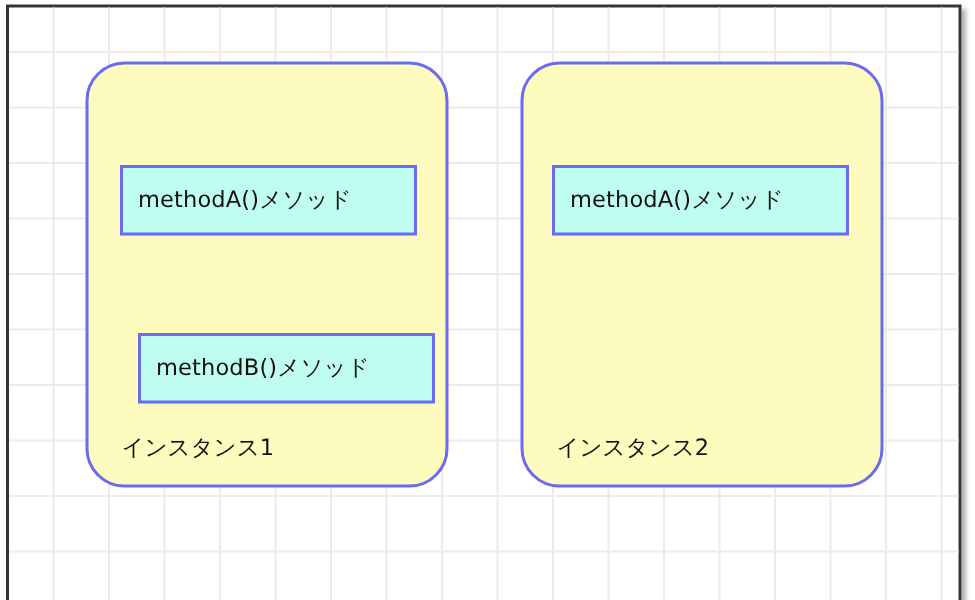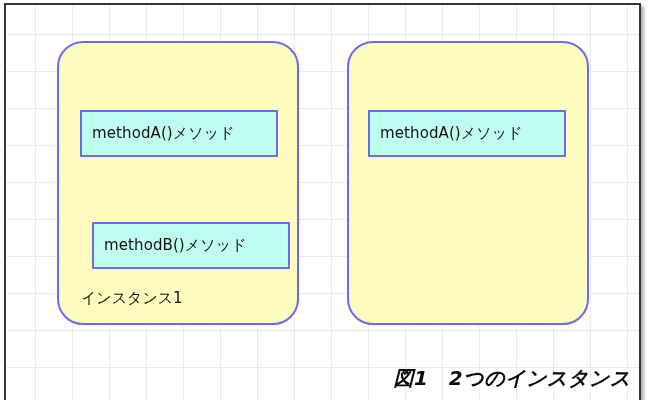--- a/index.html
+++ b/index.html
@@ -128,18 +128,18 @@
       <div class="instance-name">インスタンス1</div>
     </div>
 
     <div class="instance-box" id="instance-box-2">
 
       <div class="method-box method-a-2">
         <span class="method-label">methodA()メソッド</span>
       </div>
 
 
+      <div class="instance-name">インスタンス2</div>
     </div>
 
-    <div class="figure-caption">図1　2つのインスタンス</div>
 
   </div>
 </div>
 
 </body></html>

